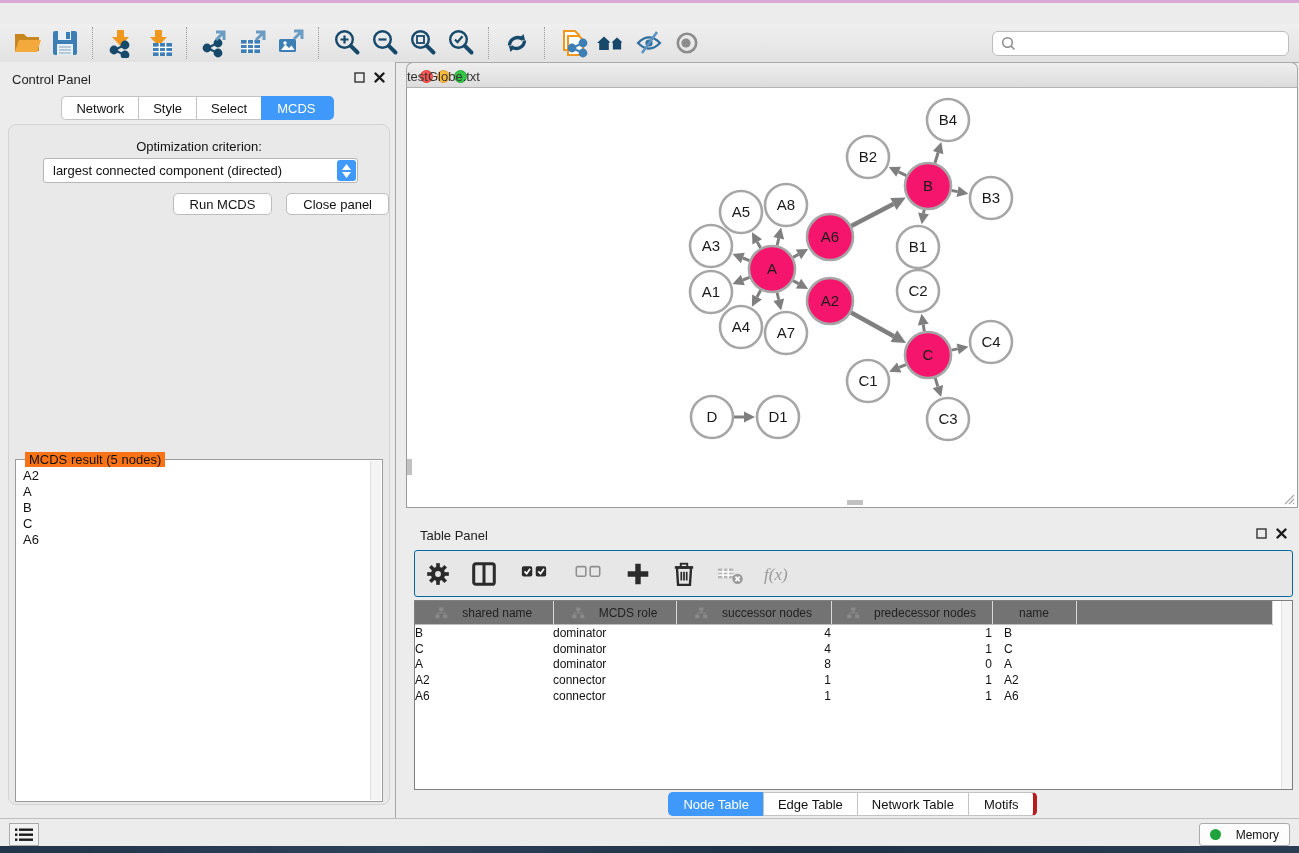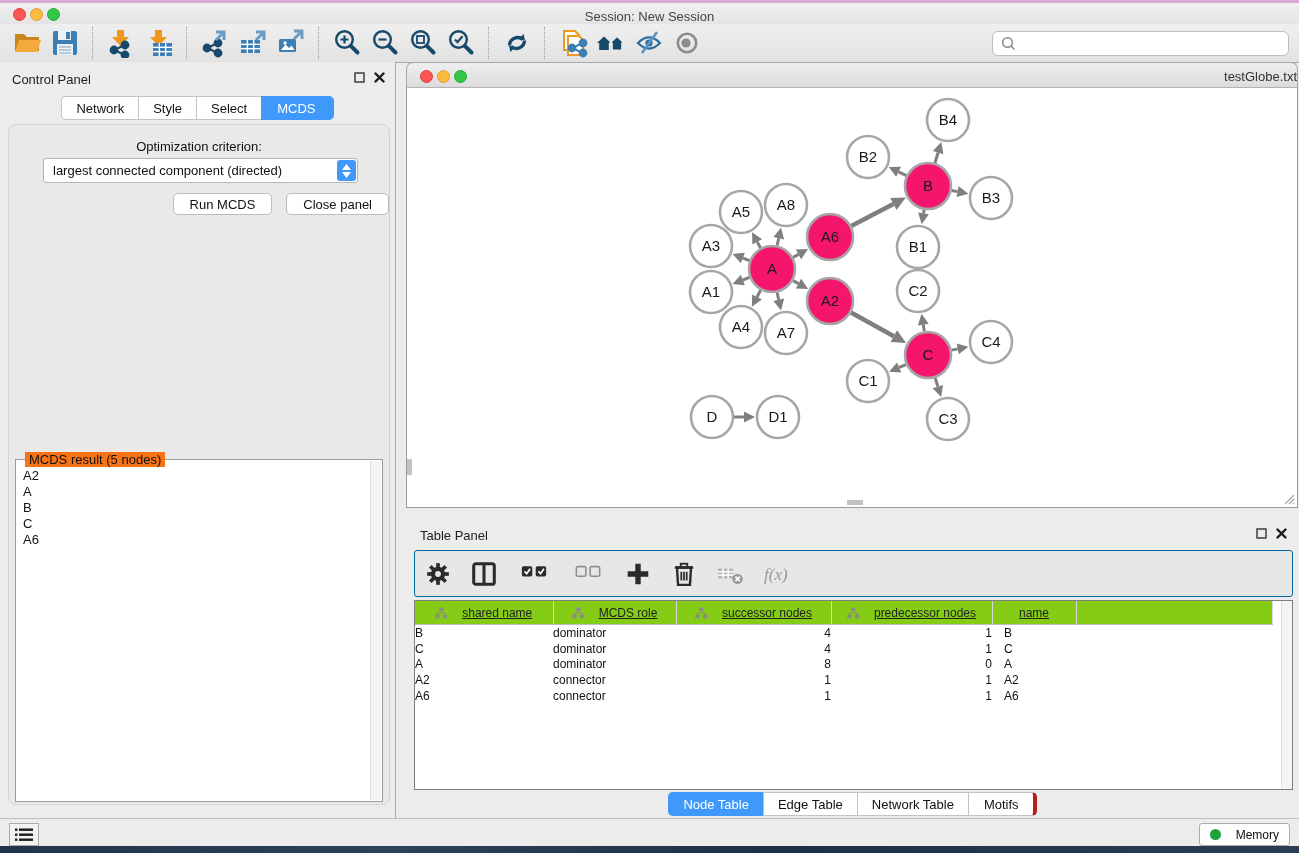--- a/index.html
+++ b/index.html
@@ -40,60 +40,54 @@
   .push-btn{height:22px;padding:0 16px;background:#fff;border:1px solid #bdbdbd;border-radius:5px;font-size:13px;color:#111;}
   #mcds-box{position:absolute;left:6px;top:334px;width:366px;height:341px;background:#fff;border:1px solid #9b9b9b;}
   #mcds-legend{position:absolute;left:9px;top:-8px;background:#f97316;padding:0 4px;font-size:13px;color:#111;}
   #mcds-list{position:absolute;left:1px;top:8px;right:11px;bottom:1px;overflow:hidden;}
   .mcds-item{font-size:13px;line-height:16px;padding-left:6px;color:#111;}
   #mcds-scroll{position:absolute;right:1px;top:1px;width:10px;bottom:1px;background:#f4f4f4;border-left:1px solid #e0e0e0;}
 
   
   #net-window{position:absolute;left:406px;top:62px;width:892px;height:446px;}
   #net-titlebar{position:absolute;left:0;top:0;width:100%;height:26px;background:linear-gradient(#efefef,#dcdcdc);border:1px solid #a9a9a9;border-bottom:1px solid #b3b3b3;border-radius:7px 7px 0 0;box-sizing:border-box;}
-  #net-title{position:absolute;left:0;right:0;top:6px;text-align:right;font-size:13px;color:#333;}
+  #net-title{position:absolute;left:0;right:0;top:6px;text-align:left;font-size:13px;color:#333;}
   #net-canvas{position:absolute;left:0;top:26px;width:100%;height:420px;background:#fff;border:1px solid #9b9b9b;border-top:none;box-sizing:border-box;}
   #net-scroll-left{position:absolute;left:0px;top:371px;width:5px;height:16px;background:#c2c2c2;}
   #net-scroll-bottom{position:absolute;left:440px;bottom:2px;width:16px;height:5px;background:#c2c2c2;}
   #net-resize{position:absolute;right:2px;bottom:2px;width:14px;height:14px;}
 
   
   #table-panel{position:absolute;left:406px;top:520px;width:893px;height:300px;background:#ececec;}
   #tp-title{position:absolute;left:14px;top:8px;font-size:13px;color:#222;}
   #tp-toolbar{position:absolute;left:8px;top:30px;width:877px;height:45px;background:#e7e7e7;border:1px solid #0369a1;border-radius:3px;display:flex;align-items:center;}
   .tp-btn{background:none;border:none;padding:0;margin:0 10px;display:flex;align-items:center;}
   #tp-table-wrap{position:absolute;left:8px;top:80px;width:877px;height:188px;background:#fff;border:1px solid #7f7f7f;overflow:hidden;}
   #node-table{border-collapse:collapse;table-layout:fixed;width:858px;}
-  #node-table th{height:21px;background:#84cc16;border-right:1px solid #d9d9d9;border-bottom:1px solid #bdbdbd;font-weight:normal;font-size:12px;color:#222;text-align:center;overflow:hidden;white-space:nowrap;text-decoration:underline;}
+  #node-table th{height:21px;background:#737373;border-right:1px solid #d9d9d9;border-bottom:1px solid #bdbdbd;font-weight:normal;font-size:12px;color:#222;text-align:center;overflow:hidden;white-space:nowrap;}
   #node-table td{height:15.8px;font-size:12px;color:#111;white-space:nowrap;overflow:hidden;padding:0;}
   td.c-left{padding-left:10px;text-align:left;}
   td.c-right{padding-right:18px;text-align:right;}
   #tp-vscroll{position:absolute;right:0;top:0;width:10px;height:100%;background:#f4f4f4;border-left:1px solid #e0e0e0;}
   #tp-tabs{position:absolute;left:0;top:272px;width:100%;display:flex;justify-content:center;}
 
   
   #status-bar{position:absolute;left:0;top:818px;width:100%;height:28px;background:#ececec;border-top:1px solid #bfbfbf;}
   #list-btn{position:absolute;left:9px;top:4px;width:28px;height:21px;background:#f2f2f2;border:1px solid #ababab;display:flex;align-items:center;justify-content:center;}
   #memory-btn{position:absolute;right:9px;top:4px;height:21px;padding:0 10px;background:#fdfdfd;border:1px solid #ababab;border-radius:3px;display:flex;align-items:center;gap:15px;font-size:12px;color:#111;}
   #memory-dot{width:11px;height:11px;border-radius:50%;background:#1fa33c;}
   #wallpaper-bottom{position:absolute;left:0;top:846px;width:100%;height:7px;background:linear-gradient(90deg,#20344a,#2c4258 30%,#1d3046 60%,#2a3d52);}
 </style>
 </head>
 <body>
 
 <div id="app">
 
   <div id="wallpaper-top"></div>
 
-  <div id="titlebar">
-    <span class="traffic t-red" style="left:13px;top:5px;"></span>
-    <span class="traffic t-yellow" style="left:30px;top:5px;"></span>
-    <span class="traffic t-green" style="left:47px;top:5px;"></span>
-    <div id="window-title">Session: New Session</div>
-  </div>
 
   <div id="main-toolbar">
     <div style="width:8px"></div>
   <button class="tb-btn">
         <svg width="30" height="30" viewBox="0 0 30 30">
           <path d="M3 6 L12 6 L15 9 L27 9 L27 23 L3 23 Z" fill="#c8861f"></path>
           <path d="M7 12 L29 12 L25 24 L3 24 Z" fill="#f3a93c"></path>
         </svg>
       </button>
       <button class="tb-btn">

